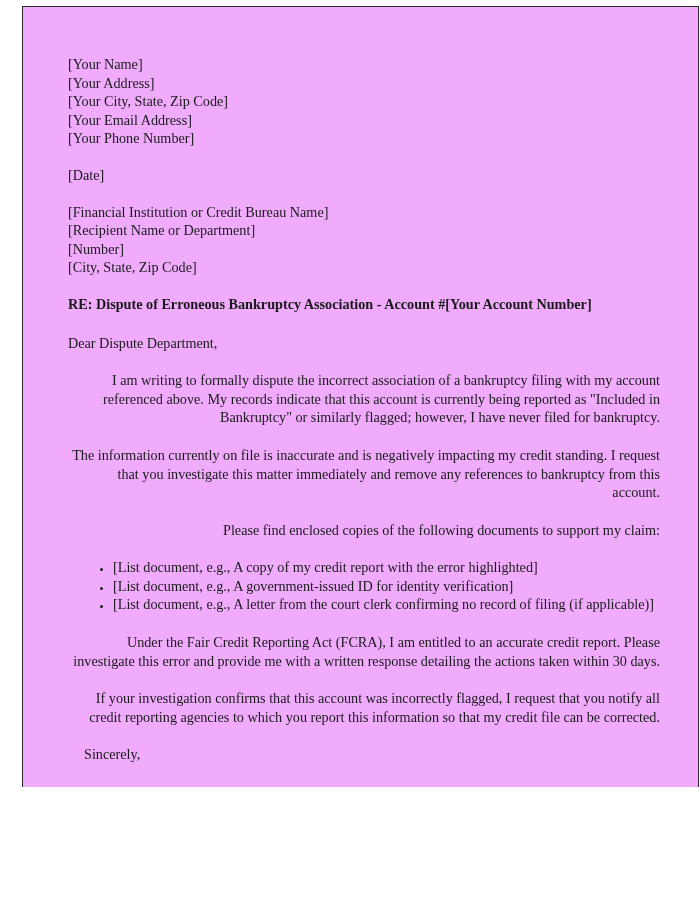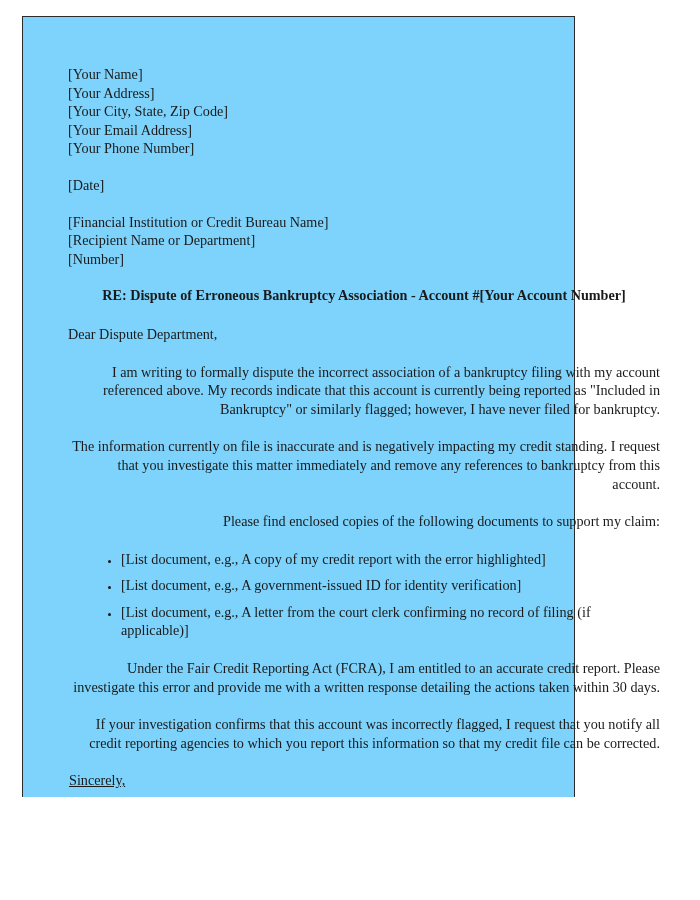--- a/index.html
+++ b/index.html
@@ -11,29 +11,29 @@
     width: 700px;
     height: 900px;
     overflow: hidden;
     font-family: "Liberation Serif", "DejaVu Serif", serif;
     color: #1a1a1a;
   }
 
   #page-frame {
     position: absolute;
     left: 22px;
-    top: 16px;
-    width: 553px;
+    top: 6px;
+    width: 677px;
     height: 781px;
     border-left: 1.5px solid #2b2b2b;
     border-right: 1.5px solid #2b2b2b;
     border-top: 1.5px solid #2b2b2b;
     border-bottom: none;
     box-sizing: border-box;
-    background: #7dd3fc;
+    background: #f0abfc;
   }
 
   #letter {
     position: absolute;
     left: 45px;
     top: 48px;
     width: 592px;
     font-size: 14.2px;
     line-height: 18.6px;
   }
@@ -43,49 +43,47 @@
   }
   .addr-line {
     display: block;
     white-space: nowrap;
   }
 
   .subject {
     font-weight: bold;
     margin: 0 0 20px 0;
     line-height: 18.6px;
-    text-align: center;
   }
 
   .salutation {
     margin: 0 0 19px 0;
   }
 
   .para {
     margin: 0 0 19px 0;
     text-align: right;
   }
 
   ul.doc-list {
     margin: 0 0 19px 0;
     padding: 0 0 0 45px;
     list-style-type: disc;
   }
   ul.doc-list li {
-    margin: 8px;
+    margin: 0;
     padding: 0;
     line-height: 18.6px;
   }
   ul.doc-list li::marker {
     font-size: 11px;
   }
 
   .closing {
-    margin: 1px;
-    text-decoration: underline;
+    margin: 16px;
   }
 </style>
 </head>
 <body>
 
 <div id="page-frame">
   <div id="letter">
 
     <div class="addr-block">
       <span class="addr-line">[Your Name]</span>
@@ -96,20 +94,21 @@
     </div>
 
     <div class="addr-block">
       <span class="addr-line">[Date]</span>
     </div>
 
     <div class="addr-block">
       <span class="addr-line">[Financial Institution or Credit Bureau Name]</span>
       <span class="addr-line">[Recipient Name or Department]</span>
       <span class="addr-line">[Number]</span>
+      <span class="addr-line">[City, State, Zip Code]</span>
     </div>
 
     <div class="subject">RE: Dispute of Erroneous Bankruptcy Association - Account #[Your Account Number]</div>
 
     <div class="salutation">Dear Dispute Department,</div>
 
     <p class="para">I am writing to formally dispute the incorrect association of a bankruptcy filing with my account referenced above. My records indicate that this account is currently being reported as "Included in Bankruptcy" or similarly flagged; however, I have never filed for bankruptcy.</p>
     <p class="para">The information currently on file is inaccurate and is negatively impacting my credit standing. I request that you investigate this matter immediately and remove any references to bankruptcy from this account.</p>
     <p class="para">Please find enclosed copies of the following documents to support my claim:</p>
 

